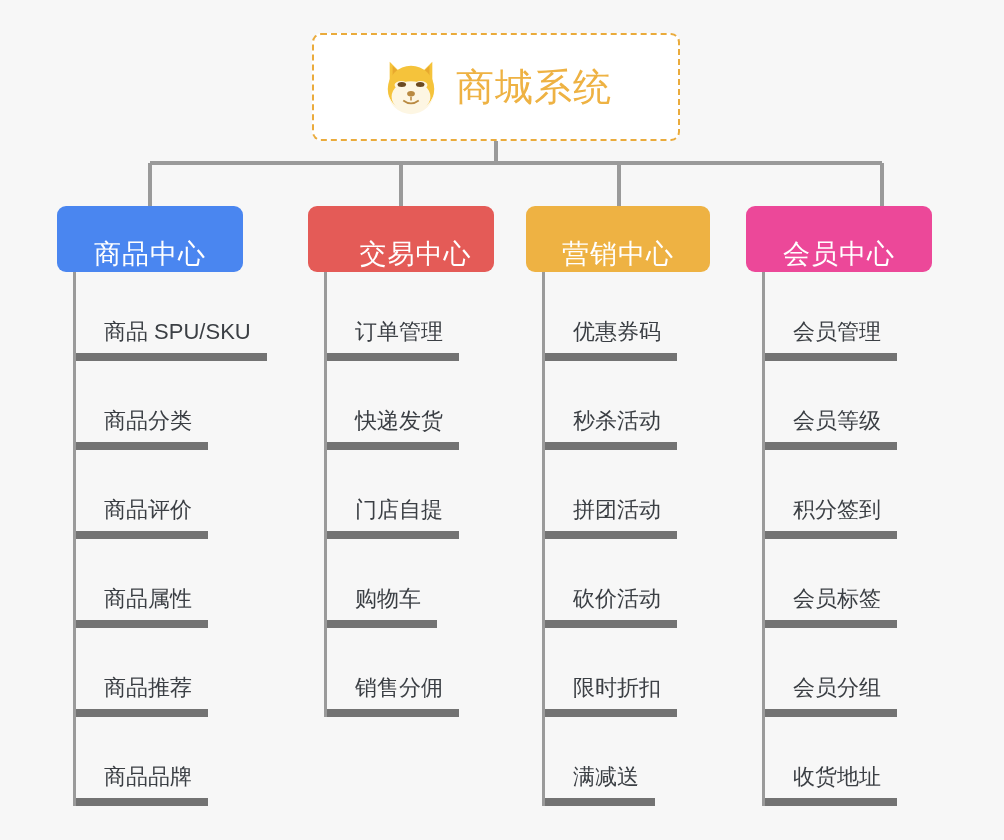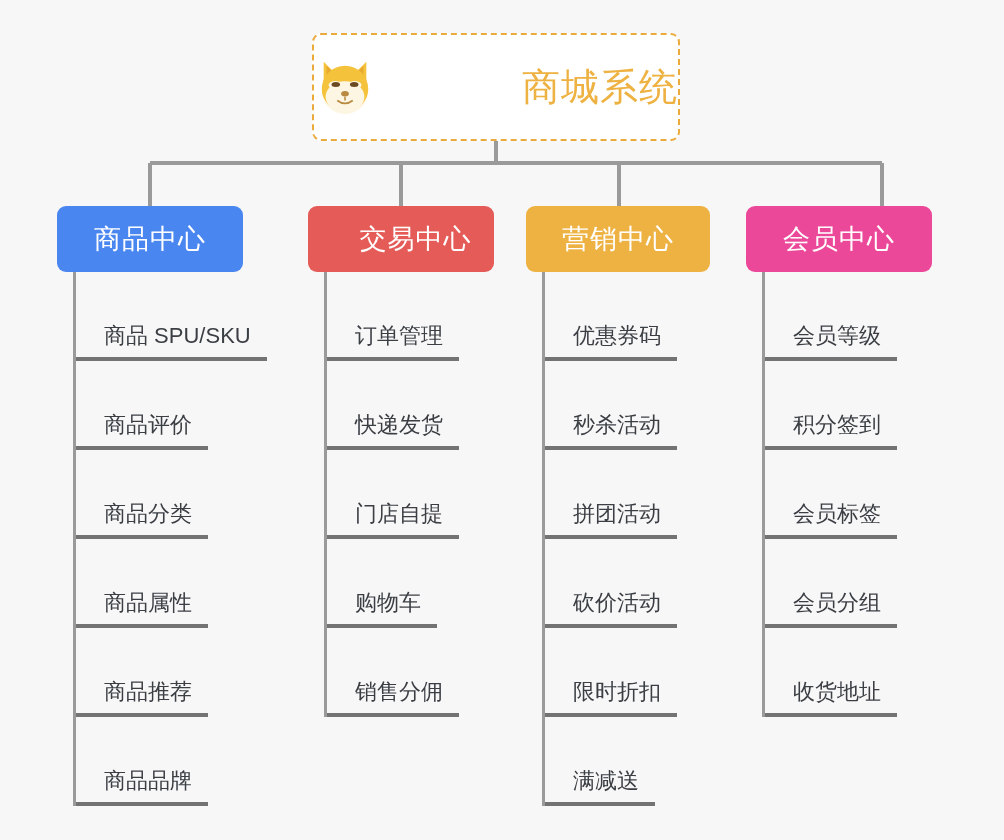--- a/index.html
+++ b/index.html
@@ -27,21 +27,21 @@
     left: 312px;
     top: 33px;
     width: 368px;
     height: 108px;
     box-sizing: border-box;
     background: #ffffff;
     border: 2px dashed #eaab3c;
     border-radius: 9px;
     display: flex;
     align-items: center;
-    justify-content: space-between;
+    justify-content: center;
     gap: 14px;
   }
   .root-emoji {
     width: 62px;
     height: 62px;
     flex: 0 0 auto;
     display: block;
   }
   .root-title {
     font-size: 38px;
@@ -66,21 +66,21 @@
     position: absolute;
     top: 206px;
   }
   .branch-header {
     box-sizing: border-box;
     height: 66px;
     border-radius: 9px;
     color: #ffffff;
     font-size: 27px;
     display: flex;
-    align-items: center;
+    align-items: flex-end;
     justify-content: center;
     letter-spacing: 1px;
     white-space: nowrap;
   }
 
   .leaf-list {
     position: relative;
     margin: 0;
     padding: 0;
     list-style: none;
@@ -92,21 +92,21 @@
     height: 89px;
     display: flex;
     align-items: flex-end;
   }
   .leaf-label {
     font-size: 22px;
     color: #3b3f44;
     line-height: 1;
     white-space: nowrap;
     padding: 0 16px 10px 28px;
-    border-bottom: 4px solid #737373;
+    border-bottom: 8px solid #737373;
   }
 
   
   #branch-1 { left: 57px; }
   #branch-1 .branch-header { width: 186px; }
   #branch-2 { left: 308px; }
   #branch-2 .branch-header { width: 186px; }
   #branch-3 { left: 526px; }
   #branch-3 .branch-header { width: 184px; }
   #branch-4 { left: 746px; }
@@ -153,24 +153,24 @@
 
   <div class="branch" id="branch-1">
     <div class="branch-header" style="background: rgb(74, 134, 240);">
       <span>商品中心</span>
     </div>
     <ul class="leaf-list">
       <li class="leaf-item">
         <span class="leaf-label">商品 SPU/SKU</span>
       </li>
       <li class="leaf-item">
+        <span class="leaf-label">商品分类</span>
+      </li>
+      <li class="leaf-item">
         <span class="leaf-label">商品评价</span>
-      </li>
-      <li class="leaf-item">
-        <span class="leaf-label">商品分类</span>
       </li>
       <li class="leaf-item">
         <span class="leaf-label">商品属性</span>
       </li>
       <li class="leaf-item">
         <span class="leaf-label">商品推荐</span>
       </li>
       <li class="leaf-item">
         <span class="leaf-label">商品品牌</span>
       </li>
@@ -225,20 +225,23 @@
       </li>
     </ul>
   </div>
 
   <div class="branch" id="branch-4">
     <div class="branch-header" style="background: #ec4899;">
       <span>会员中心</span>
     </div>
     <ul class="leaf-list">
       <li class="leaf-item">
+        <span class="leaf-label">会员管理</span>
+      </li>
+      <li class="leaf-item">
         <span class="leaf-label">会员等级</span>
       </li>
       <li class="leaf-item">
         <span class="leaf-label">积分签到</span>
       </li>
       <li class="leaf-item">
         <span class="leaf-label">会员标签</span>
       </li>
       <li class="leaf-item">
         <span class="leaf-label">会员分组</span>

